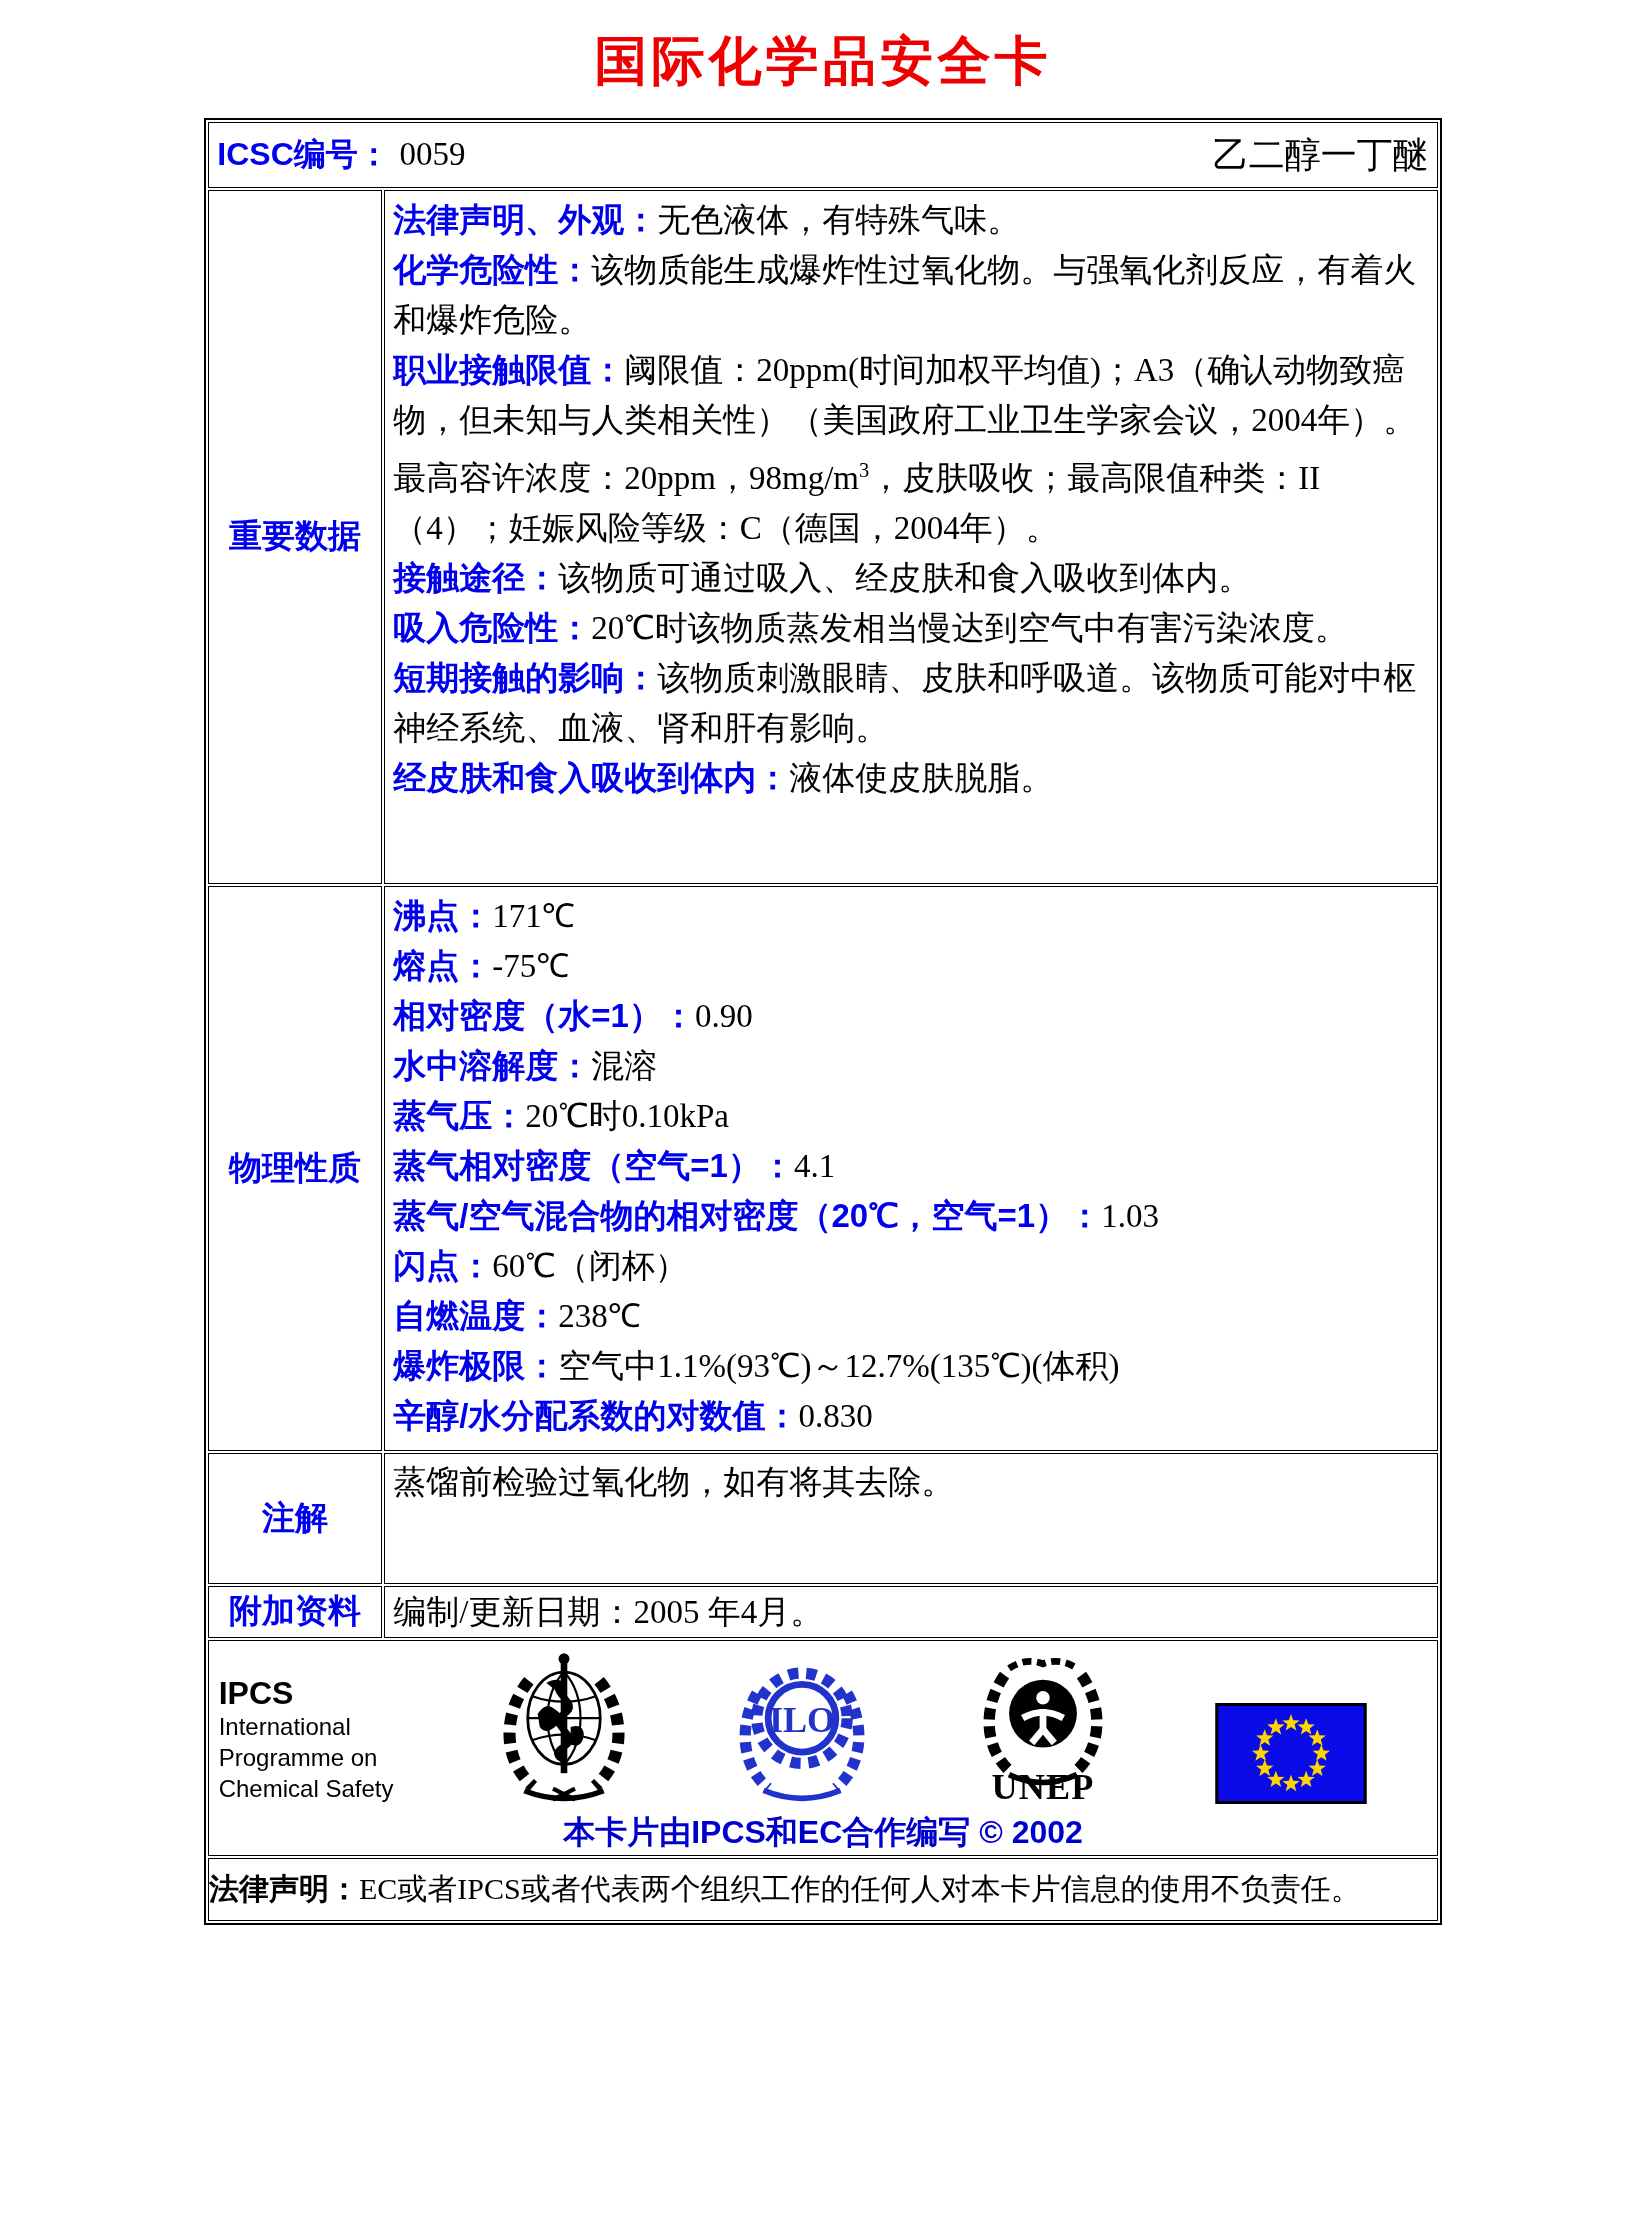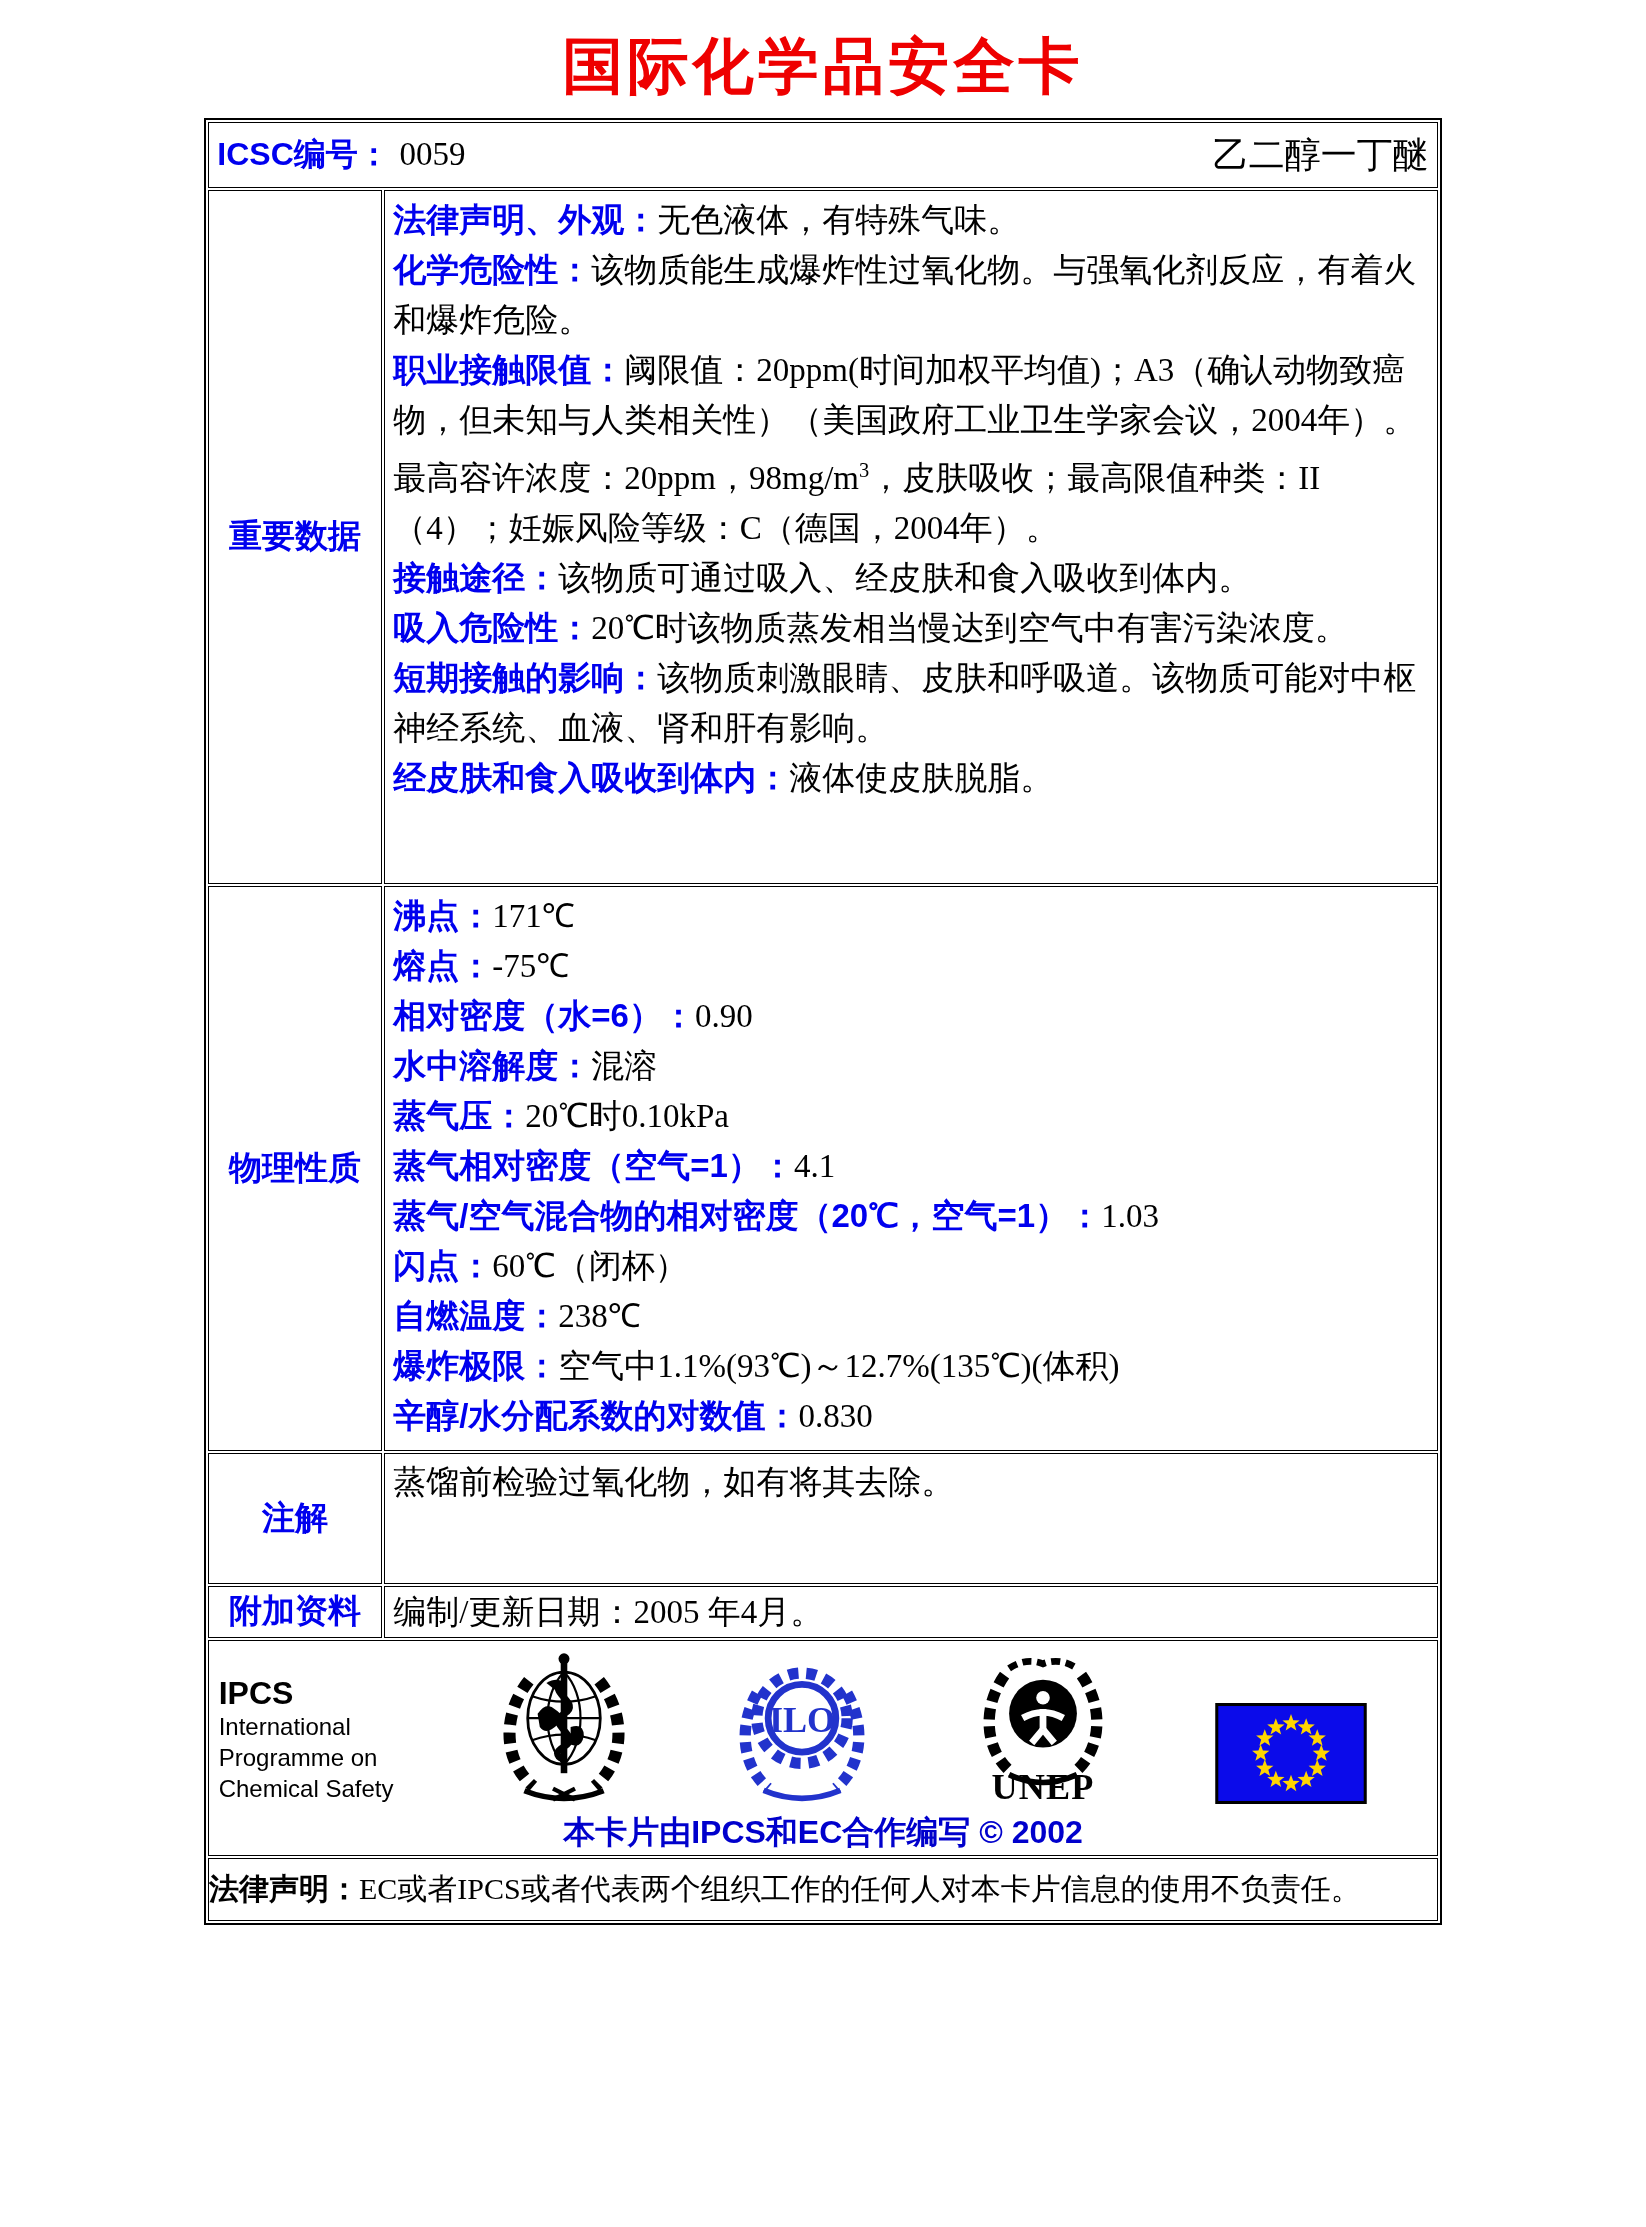--- a/index.html
+++ b/index.html
@@ -1,19 +1,19 @@
 <!DOCTYPE html>
 <html style="font-size:11px"><head>
 <meta charset="utf-8">
 <style>
   html,body{margin:0;padding:0;background:#fff;}
   .page{position:relative;width:1646px;height:2227px;background:#ffffff;overflow:hidden;
         font-family:"Liberation Serif",serif;}
   .title{position:absolute;top:26.4px;left:0;width:100%;margin:0;text-align:center;
-         color:#ee0000;font-size:61px;font-weight:bold;letter-spacing:4.2px;
+         color:#ee0000;font-size:53px;font-weight:bold;letter-spacing:4.2px;
          font-family:Liberation Sans, sans-serif;}
   table.card{position:absolute;left:204px;top:118px;width:1238px;
              border:2.1px solid #000;border-collapse:separate;border-spacing:2.1px;
              table-layout:fixed;background:#fff;}
   col.c-label{width:174px;}
   td.cell{border:1.4px solid #000;background:#fff;padding:0;}
   td.lab{text-align:center;vertical-align:middle;color:#0000ee;
          font-family:"Liberation Sans",sans-serif;font-weight:bold;font-size:33px;}
   td.content{vertical-align:top;padding:4.2px 7px 2.8px 8.3px;}
   .r-header td{height:64px;}
@@ -83,21 +83,21 @@
         <p class="item"><span class="k">短期接触的影响：</span><span class="v">该物质刺激眼睛、皮肤和呼吸道。该物质可能对中枢神经系统、血液、肾和肝有影响。</span></p>
         <p class="item"><span class="k">经皮肤和食入吸收到体内：</span><span class="v">液体使皮肤脱脂。</span></p>
       </td>
     </tr>
 
     <tr class="r-physical">
       <td class="cell lab">物理性质</td>
       <td class="cell content">
         <p class="item"><span class="k">沸点：</span><span class="v">171℃</span></p>
         <p class="item"><span class="k">熔点：</span><span class="v">-75℃</span></p>
-        <p class="item"><span class="k">相对密度（水=6）：</span><span class="v">0.90</span></p>
+        <p class="item"><span class="k">相对密度（水=1）：</span><span class="v">0.90</span></p>
         <p class="item"><span class="k">水中溶解度：</span><span class="v">混溶</span></p>
         <p class="item"><span class="k">蒸气压：</span><span class="v">20℃时0.10kPa</span></p>
         <p class="item"><span class="k">蒸气相对密度（空气=1）：</span><span class="v">4.1</span></p>
         <p class="item"><span class="k">蒸气/空气混合物的相对密度（20℃，空气=1）：</span><span class="v">1.03</span></p>
         <p class="item"><span class="k">闪点：</span><span class="v">60℃（闭杯）</span></p>
         <p class="item"><span class="k">自燃温度：</span><span class="v">238℃</span></p>
         <p class="item"><span class="k">爆炸极限：</span><span class="v">空气中1.1%(93℃)～12.7%(135℃)(体积)</span></p>
         <p class="item"><span class="k">辛醇/水分配系数的对数值：</span><span class="v">0.830</span></p>
       </td>
     </tr>

